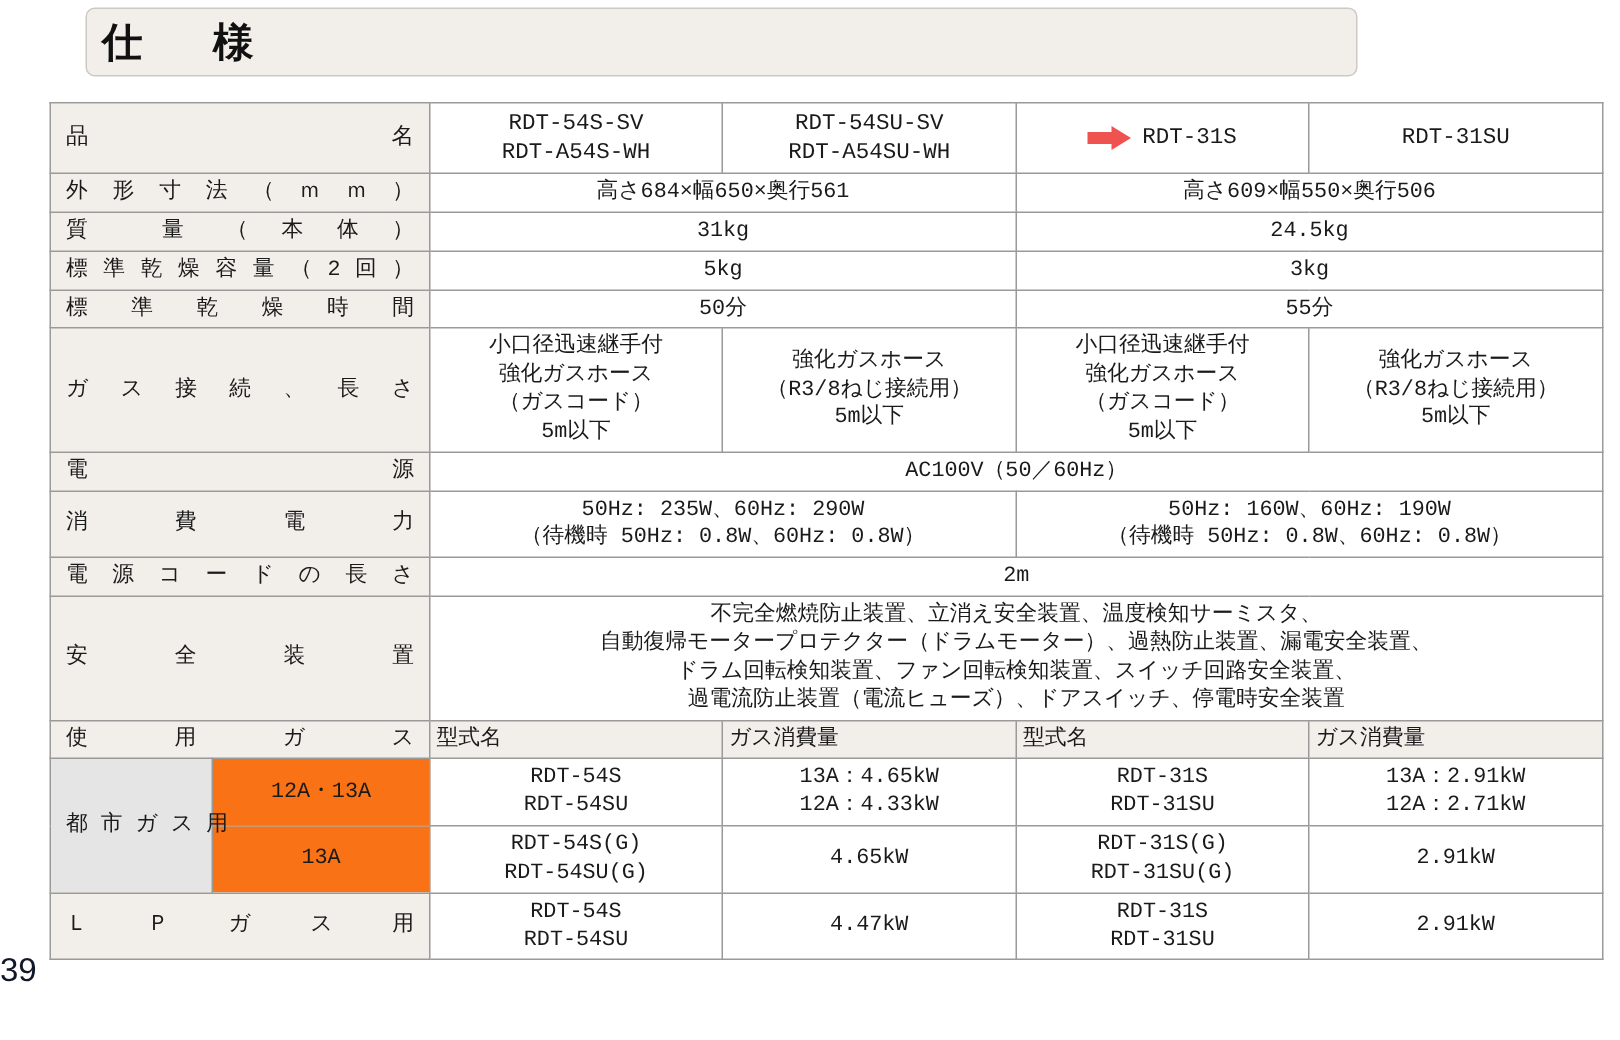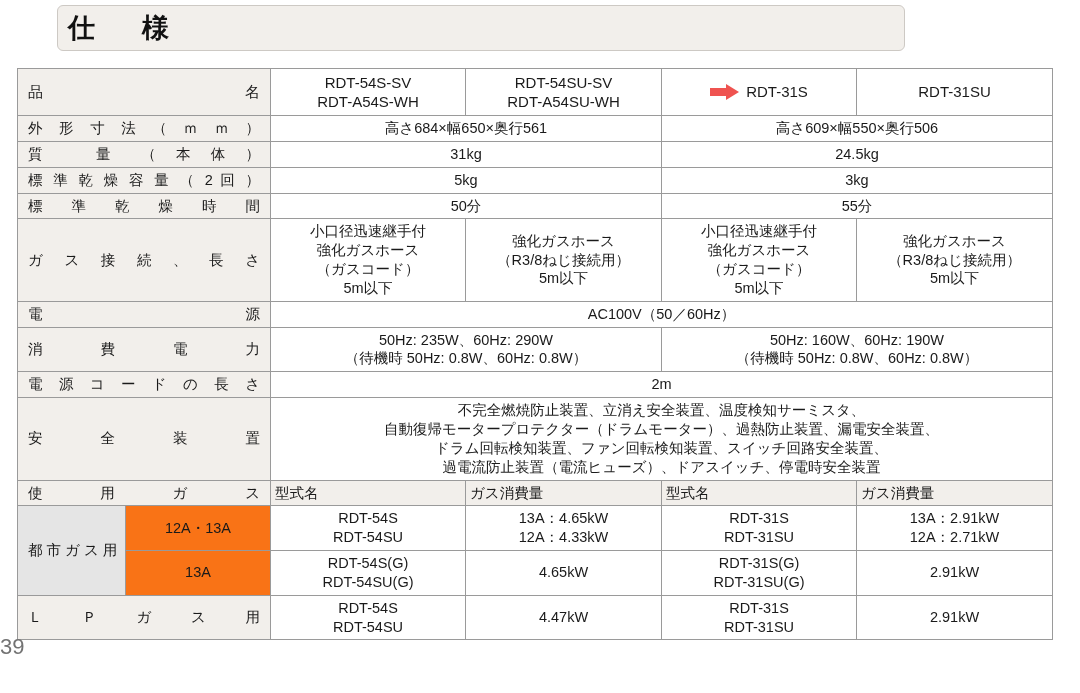--- a/index.html
+++ b/index.html
@@ -39,26 +39,27 @@
   }
   .title-bar .title-text {
     font-size: 27px;
     font-weight: bold;
     letter-spacing: 10px;
     color: #111;
     text-indent: 10px;
   }
   table.spec {
     position: absolute;
-    left: 17px;
+    left: 33px;
     top: 68px;
     width: 1035px;
     border-collapse: collapse;
     table-layout: fixed;
     font-size: 14.5px;
+    font-family: Liberation Mono, monospace;
   }
   table.spec td {
     border: 1px solid #9a9a9a;
     padding: 3px 4px;
     vertical-align: middle;
     text-align: center;
     line-height: 1.3;
     background: #ffffff;
   }
   table.spec td.hdr {
@@ -126,21 +127,21 @@
     left: 33px;
     top: 638px;
     font-size: 14px;
     color: #222;
   }
   .pagenum {
     position: absolute;
     left: 0px;
     top: 634px;
     font-size: 22px;
-    color: #737373;
+    color: #0f172a;
   }
   .multi {
     white-space: pre-line;
   }
 </style>
 </head>
 <body>
 
 <div class="page">
 

